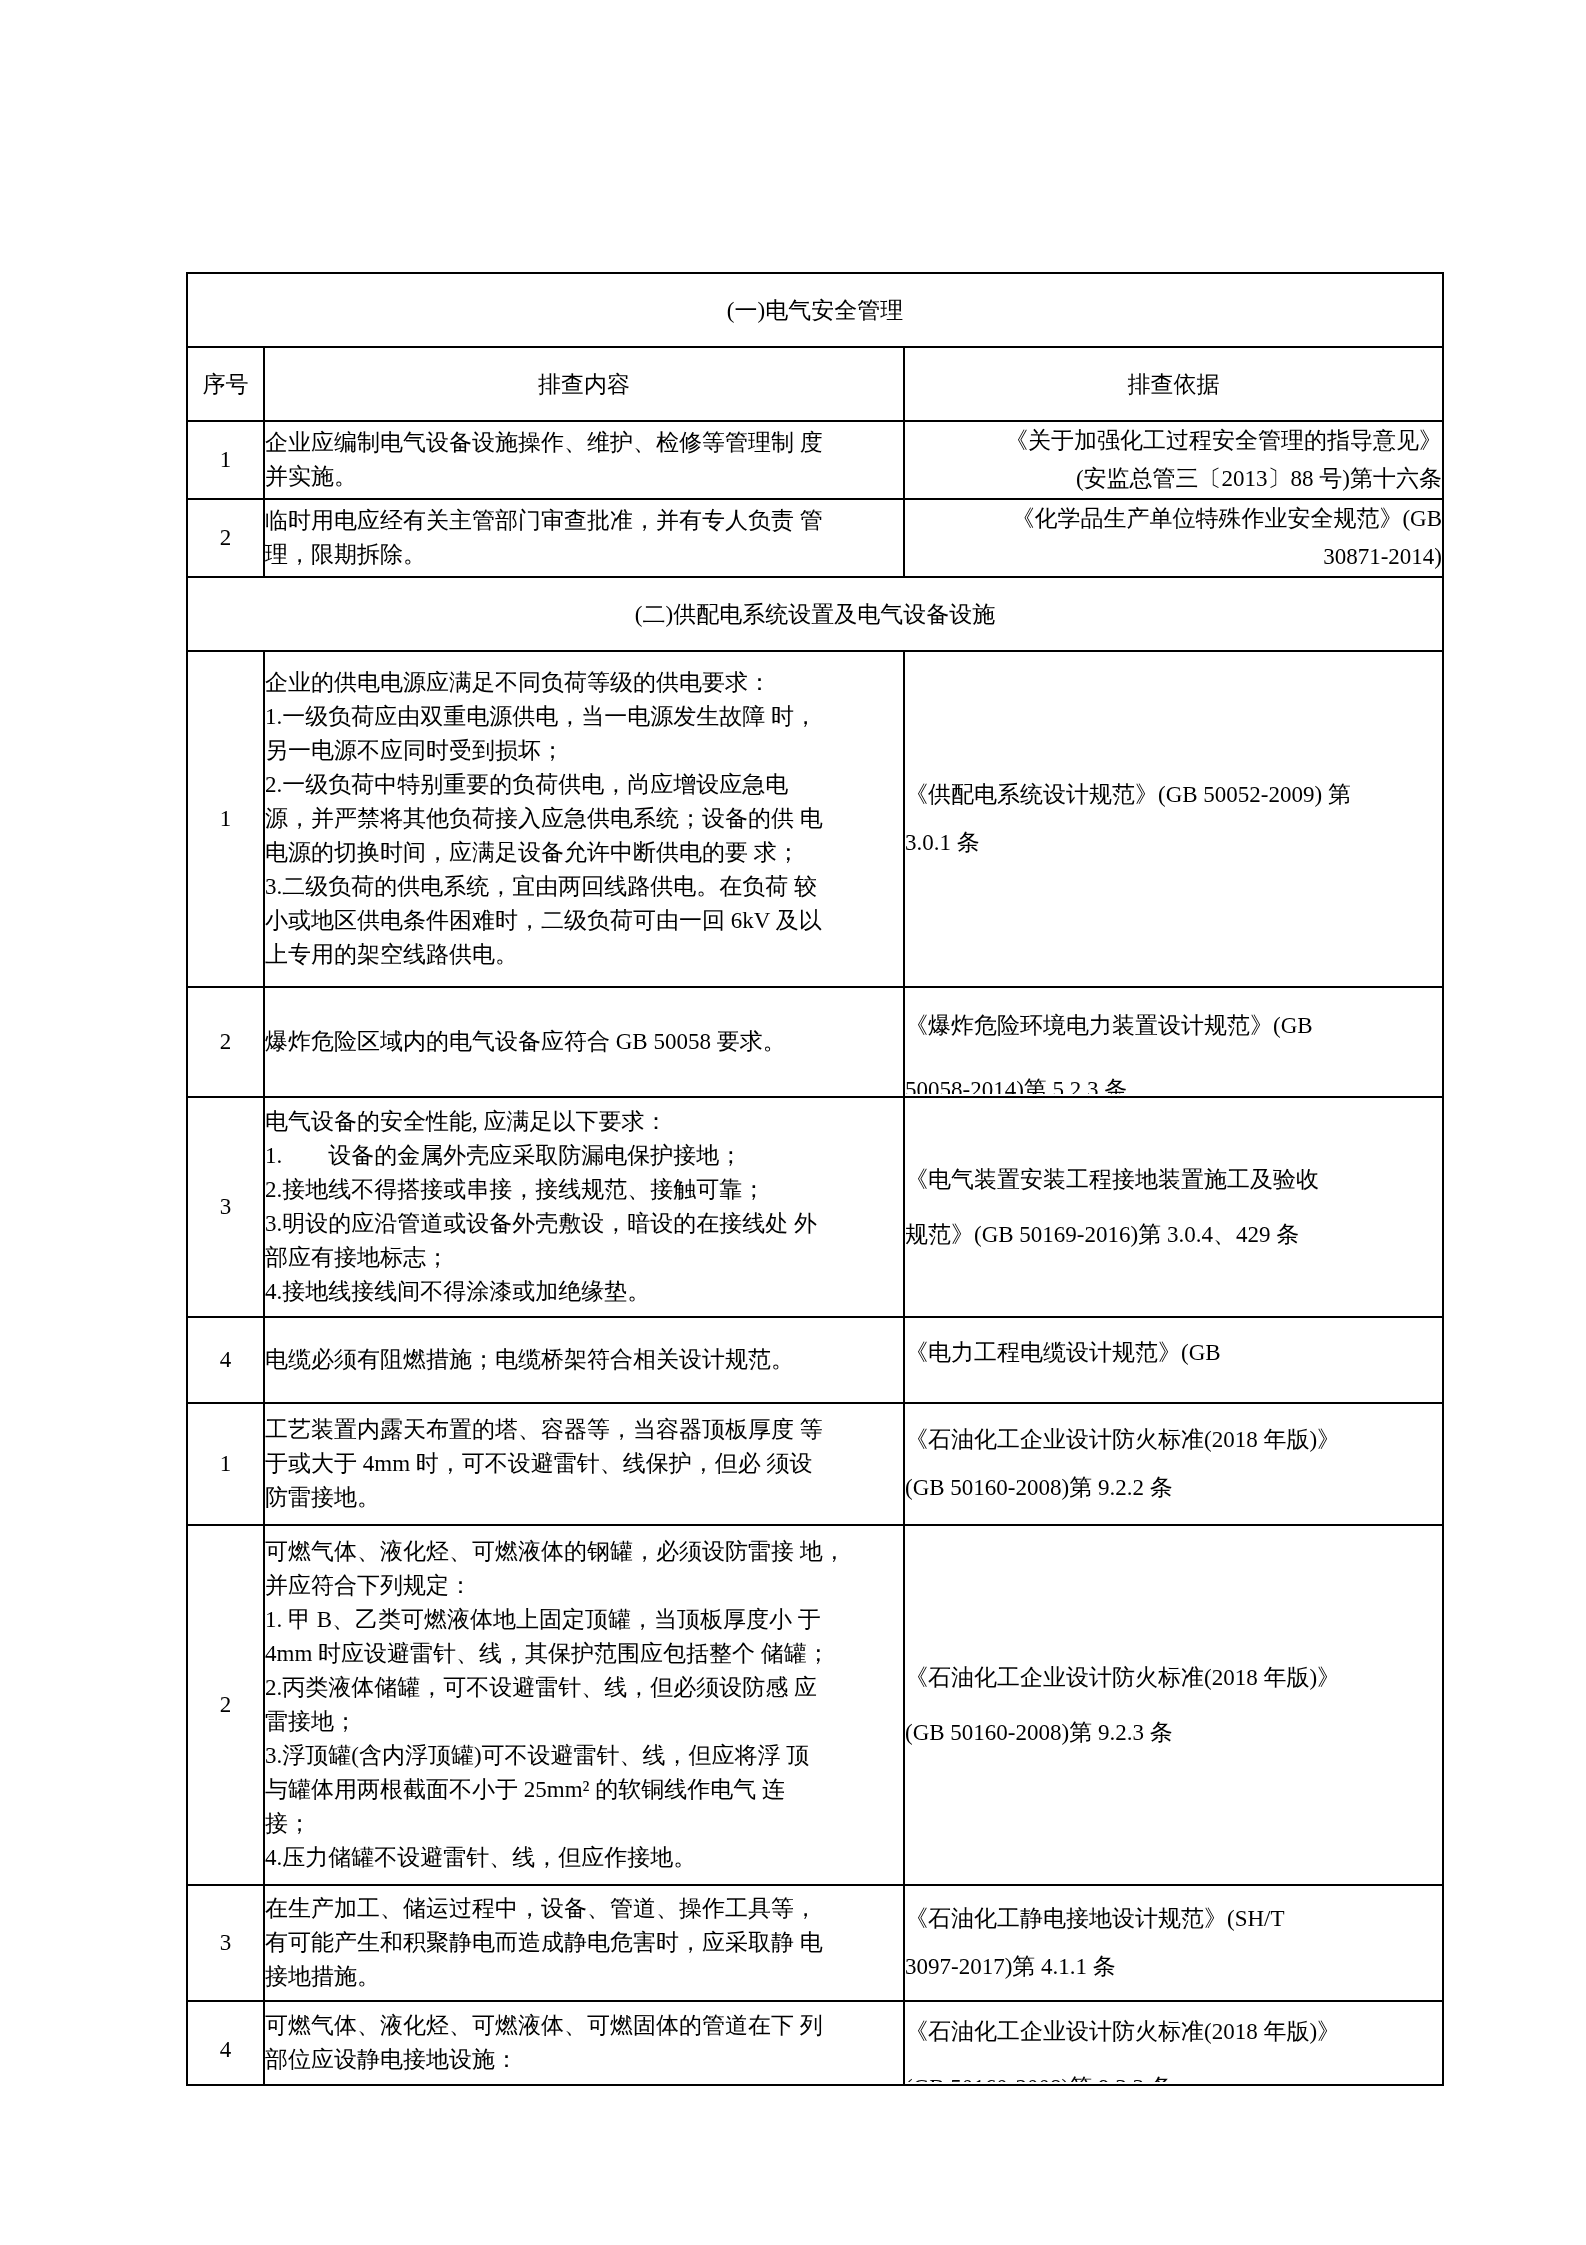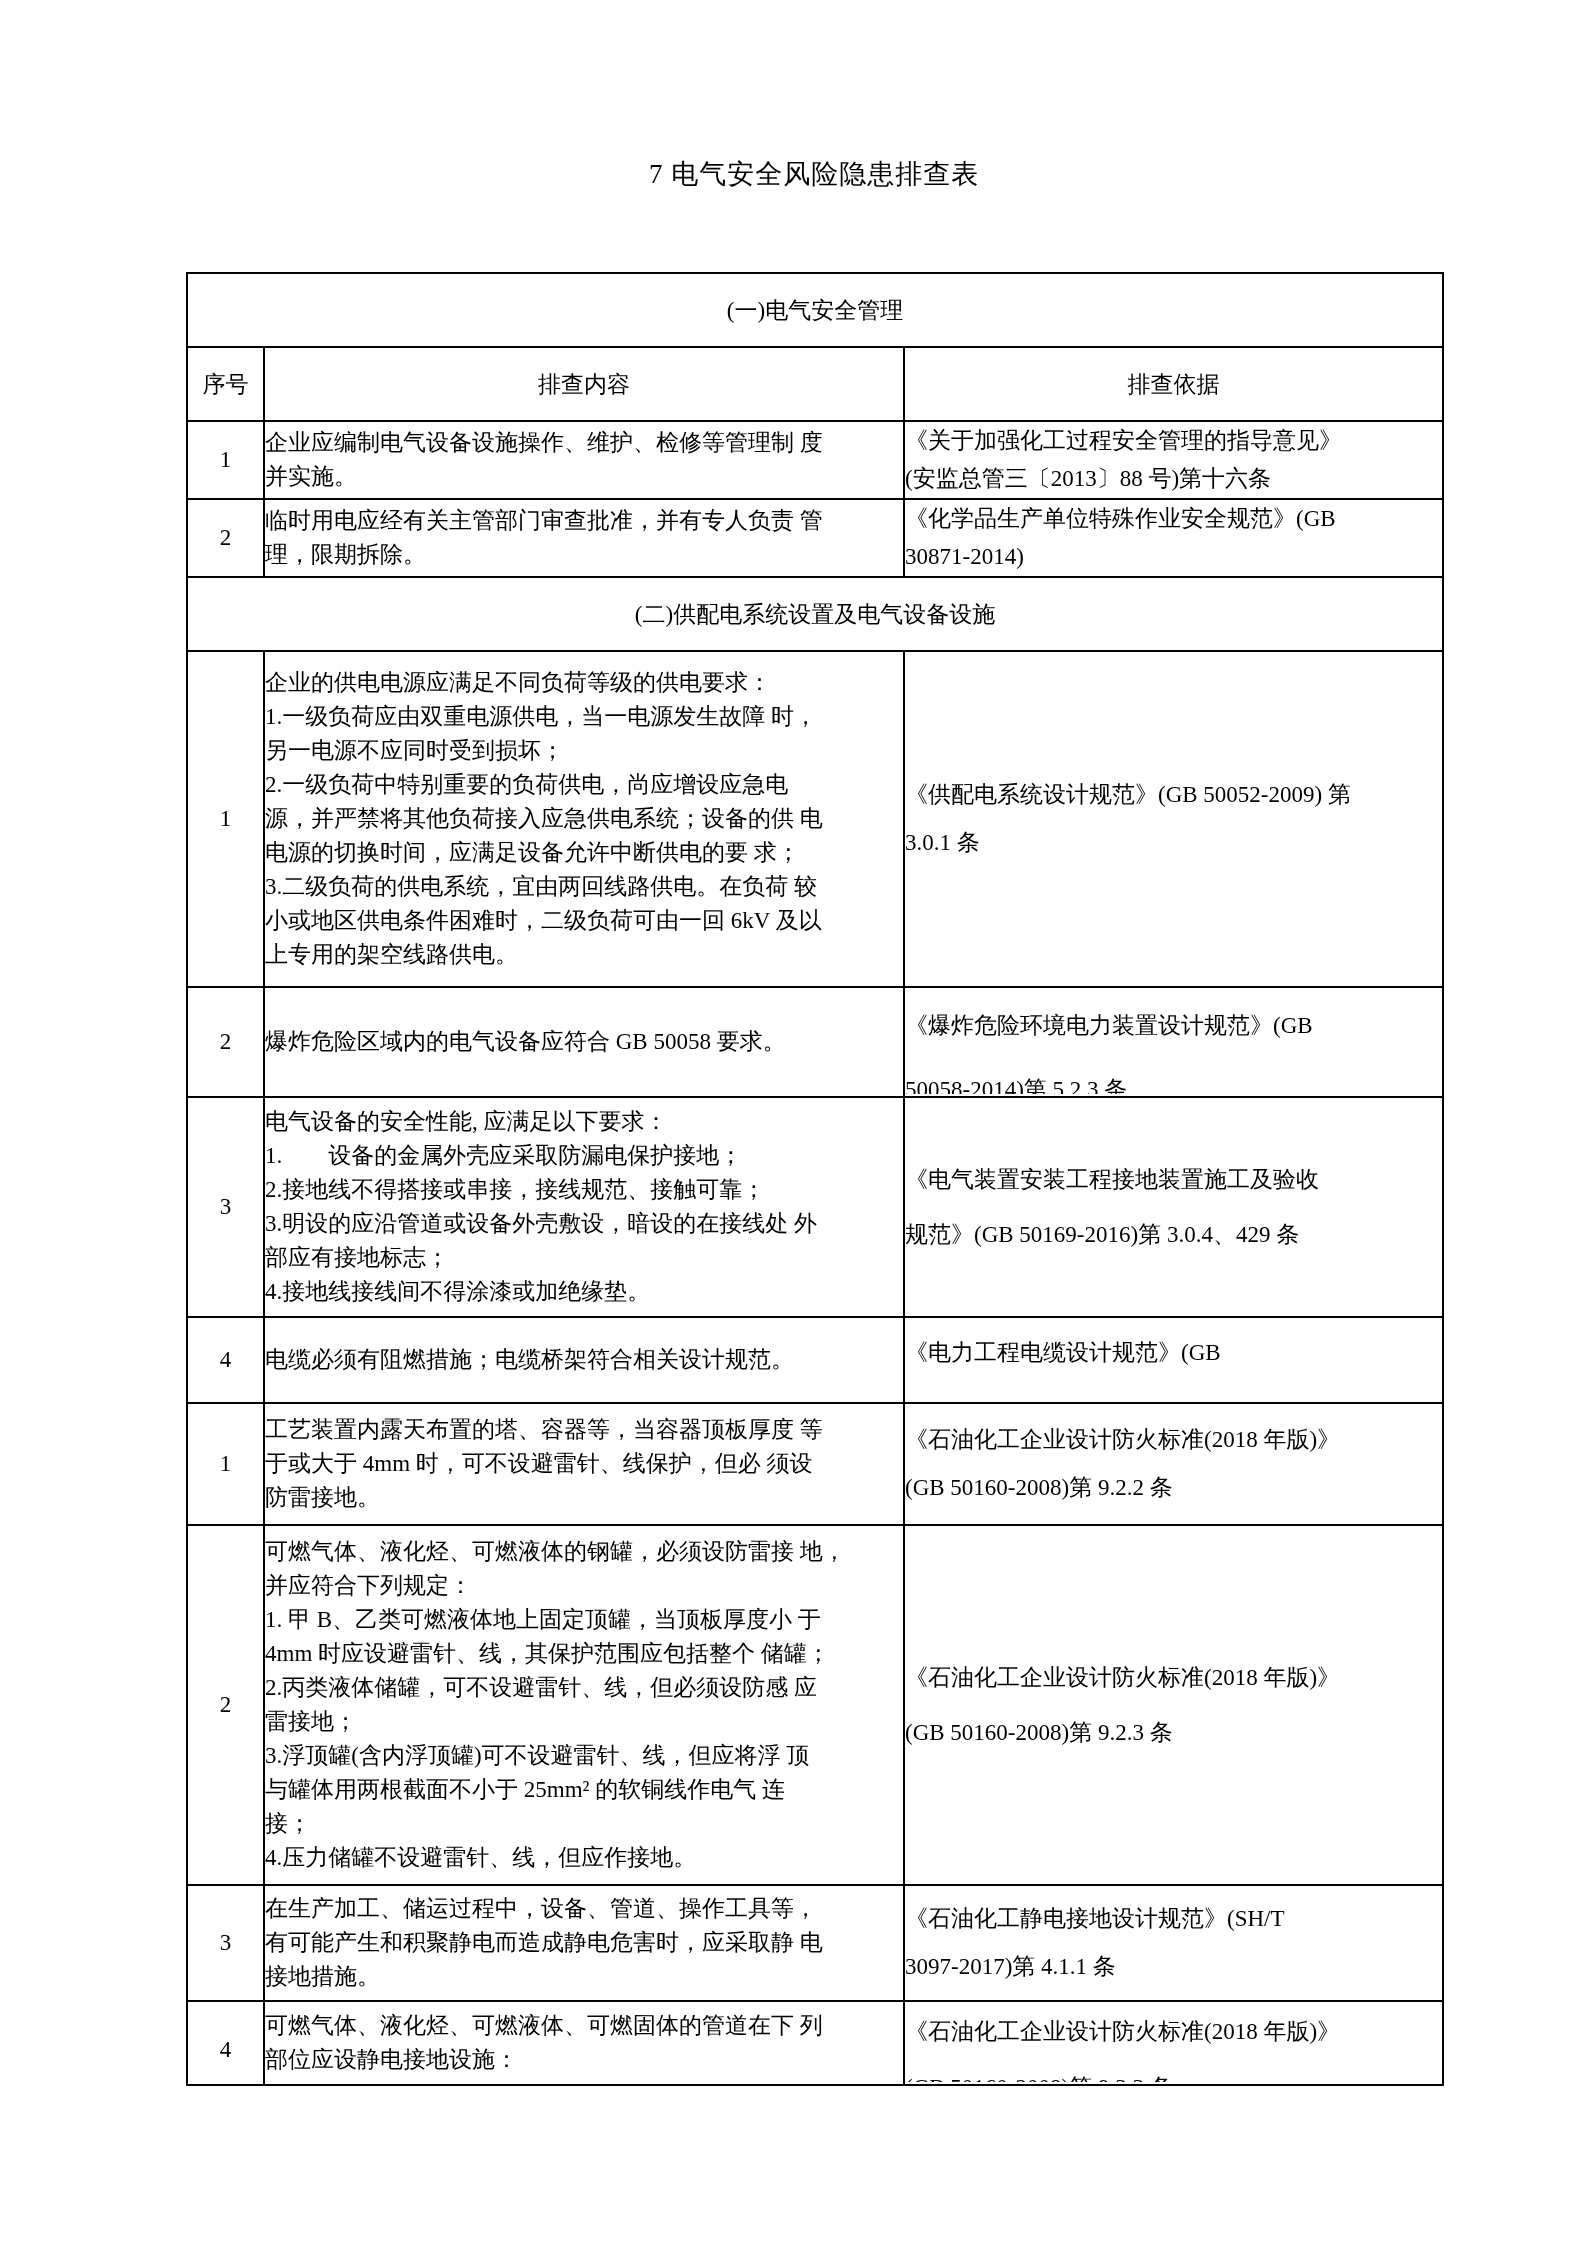--- a/index.html
+++ b/index.html
@@ -48,21 +48,21 @@
   }
   td.basis{
     padding:2px 8px;
     white-space:pre-wrap;
     word-break:break-all;
   }
   td.v-top{ vertical-align:top; }
   .pt20{ padding-top:20px;margin-top:48px; }
   .pt10{ padding-top:10px; }
   .pt4{ padding-top:4px; }
-  .lh38{ line-height:38px; }
+  .lh38{ line-height:38px;text-align:right; }
   .lh48{ line-height:48px;margin-top:36px; }
   .lh55{ line-height:55px;border-radius:28px; }
   td.basis-clip{ padding:2px 8px 0 8px; vertical-align:top; }
   td.basis-clip .clipbox{ overflow:hidden; white-space:pre-wrap; word-break:break-all; }
   .clip106{ height:104px; line-height:64px; padding-top:4px; box-sizing:border-box; }
   .clip82{ height:70px; line-height:56px; }
   .clip80{ height:78px; line-height:56px; }
   
   tr.rh74{ height:74px; }
   tr.rh78{ height:78px; }
@@ -73,21 +73,20 @@
   tr.rh122{ height:122px; }
   tr.rh220{ height:220px; }
   tr.rh336{ height:336px; }
   tr.rh360{ height:360px; }
 </style>
 </head>
 <body>
 
 <div class="page">
 
-  <div class="doc-title">7 电气安全风险隐患排查表</div>
 
   <table class="sheet">
     <colgroup>
       <col style="width:77px">
       <col style="width:640px">
       <col style="width:539px">
     </colgroup>
 
     <tbody>
         <tr class="rh74">

